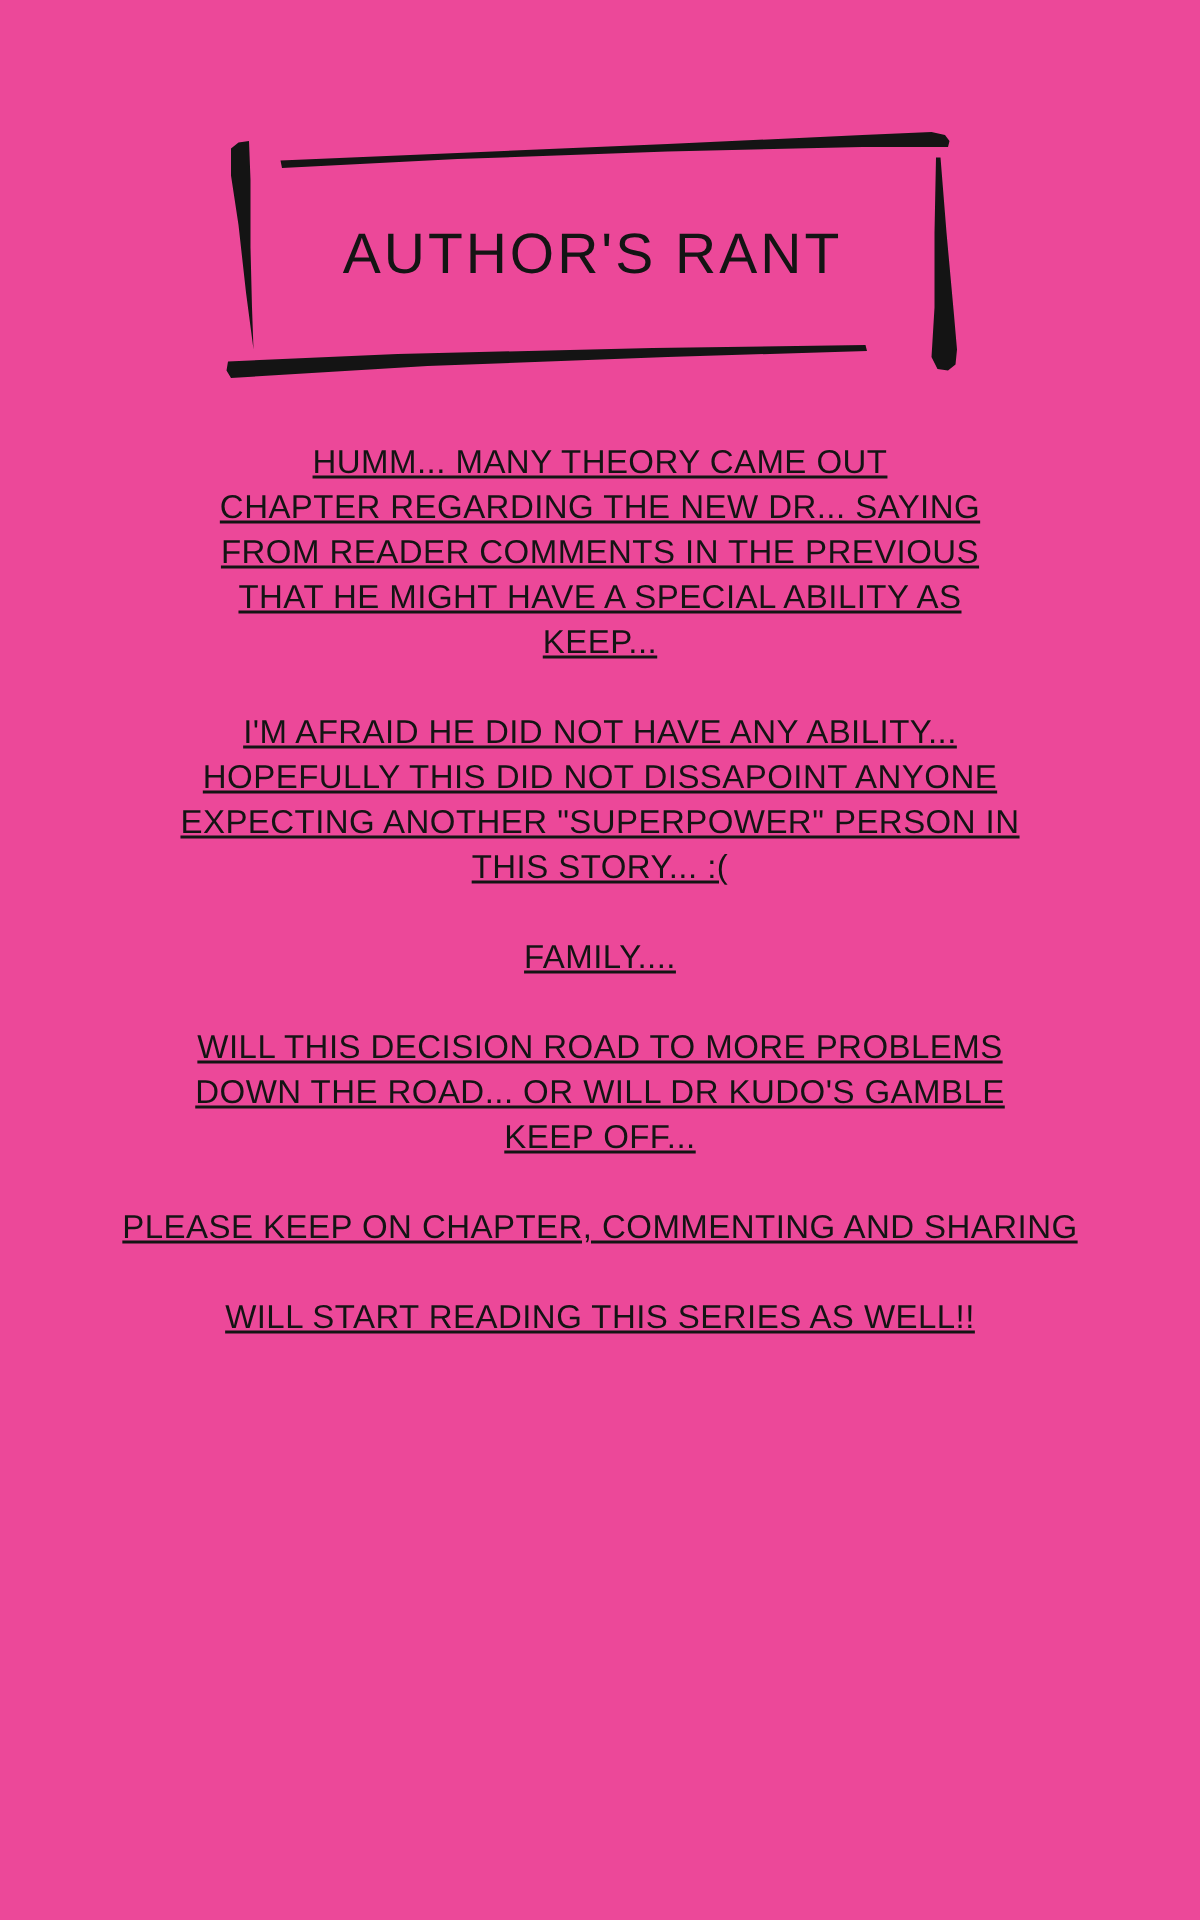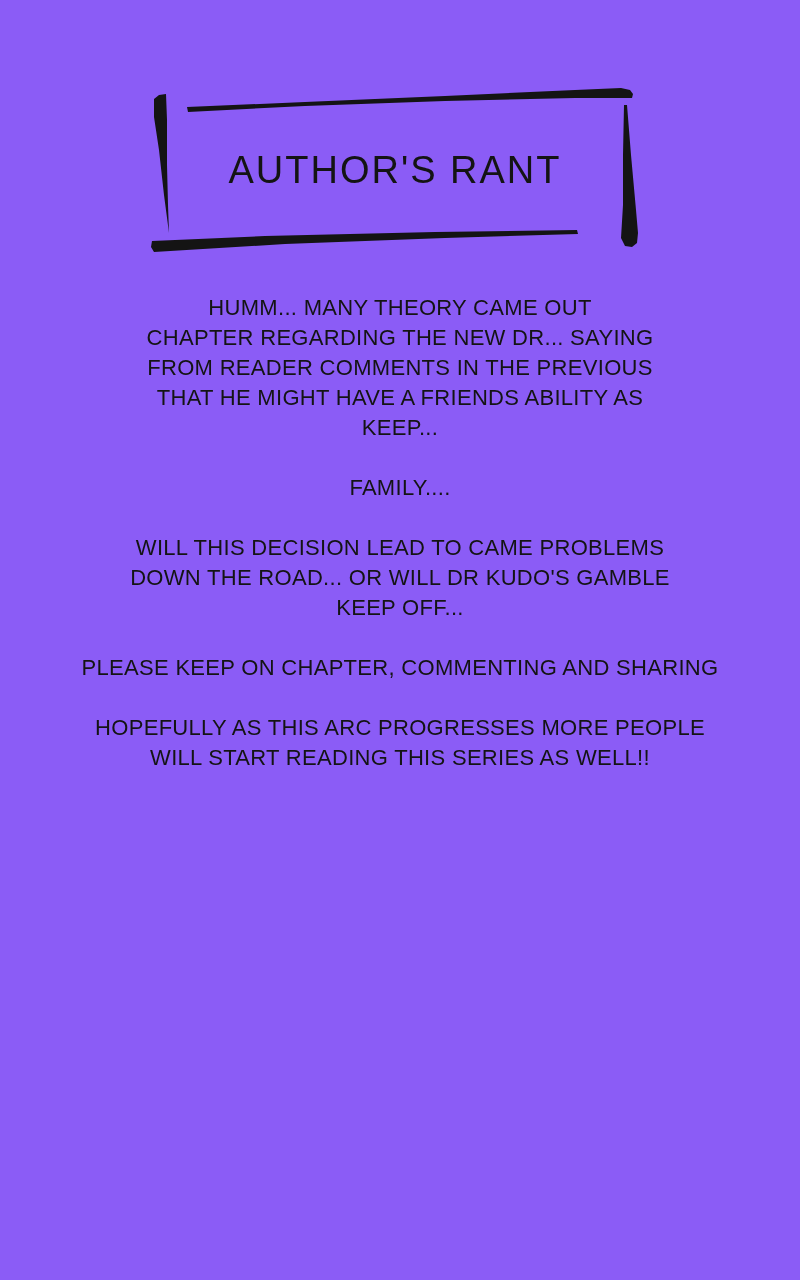--- a/index.html
+++ b/index.html
@@ -4,21 +4,21 @@
 <style>
   html, body {
     margin: 0;
     padding: 0;
     background: #ffffff;
   }
   .page {
     position: relative;
     width: 800px;
     height: 1280px;
-    background: #8b5cf6;
+    background: #ec4899;
     overflow: hidden;
     font-family: "Liberation Sans", sans-serif;
     color: #121212;
   }
   
   .title-box {
     position: absolute;
     left: 145px;
     top: 85px;
     width: 500px;
@@ -53,20 +53,21 @@
     font-size: 22px;
     line-height: 30px;
     letter-spacing: 0.3px;
     color: #141414;
   }
   .paragraph {
     margin: 0 0 30px 0;
   }
   .line {
     white-space: nowrap;
+    text-decoration: underline;
   }
 </style>
 </head>
 <body>
 
 <div class="page">
 
   <div class="title-box">
     <svg class="frame-svg" viewBox="0 0 500 170" xmlns="http://www.w3.org/2000/svg" aria-hidden="true">
 
@@ -80,39 +81,44 @@
     </svg>
     <h1 class="page-title">AUTHOR'S RANT</h1>
   </div>
 
   <div class="content">
 
     <div class="paragraph">
       <div class="line">HUMM... MANY THEORY CAME OUT</div>
       <div class="line">CHAPTER REGARDING THE NEW DR... SAYING</div>
       <div class="line">FROM READER COMMENTS IN THE PREVIOUS</div>
-      <div class="line">THAT HE MIGHT HAVE A FRIENDS ABILITY AS</div>
+      <div class="line">THAT HE MIGHT HAVE A SPECIAL ABILITY AS</div>
       <div class="line">KEEP...</div>
     </div>
 
+    <div class="paragraph">
+      <div class="line">I'M AFRAID HE DID NOT HAVE ANY ABILITY...</div>
+      <div class="line">HOPEFULLY THIS DID NOT DISSAPOINT ANYONE</div>
+      <div class="line">EXPECTING ANOTHER "SUPERPOWER" PERSON IN</div>
+      <div class="line">THIS STORY... :(</div>
+    </div>
 
     <div class="paragraph">
       <div class="line">FAMILY....</div>
     </div>
 
 
     <div class="paragraph">
-      <div class="line">WILL THIS DECISION LEAD TO CAME PROBLEMS</div>
+      <div class="line">WILL THIS DECISION ROAD TO MORE PROBLEMS</div>
       <div class="line">DOWN THE ROAD... OR WILL DR KUDO'S GAMBLE</div>
       <div class="line">KEEP OFF...</div>
     </div>
 
     <div class="paragraph">
       <div class="line">PLEASE KEEP ON CHAPTER, COMMENTING AND SHARING</div>
     </div>
 
     <div class="paragraph">
-      <div class="line">HOPEFULLY AS THIS ARC PROGRESSES MORE PEOPLE</div>
       <div class="line">WILL START READING THIS SERIES AS WELL!!</div>
     </div>
 
   </div>
 </div>
 
 </body></html>

